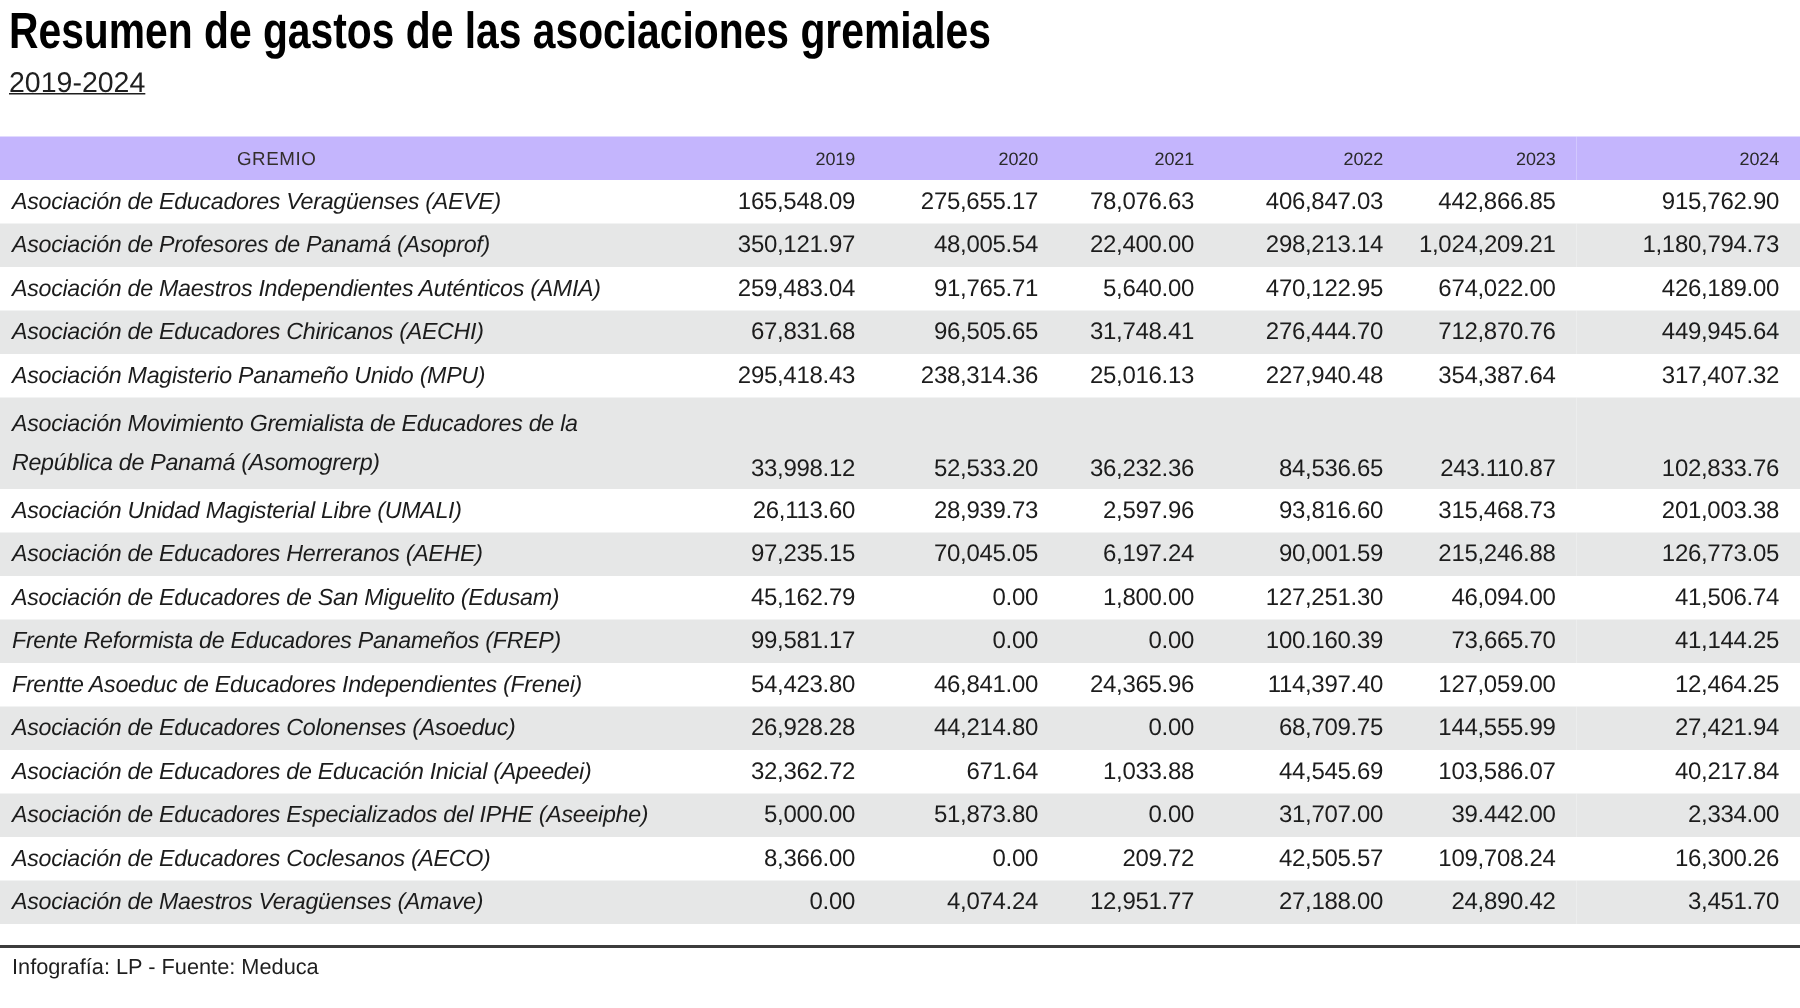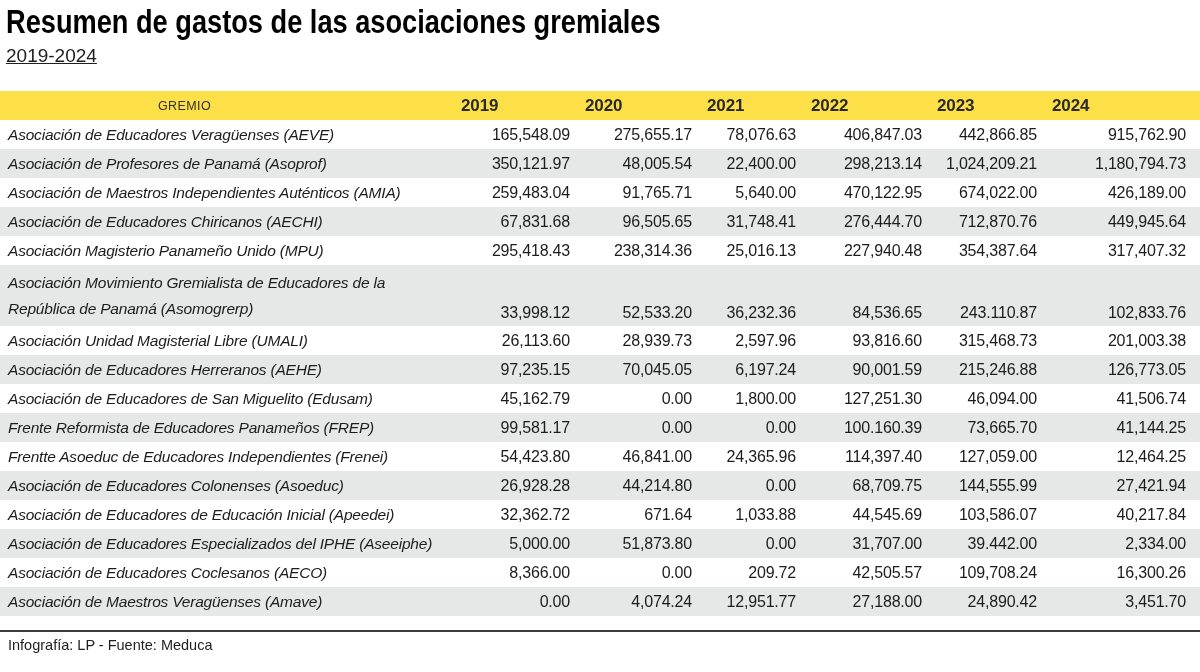--- a/index.html
+++ b/index.html
@@ -16,25 +16,25 @@
   .subtitle {
     font-size:19px; font-weight:400; color:#1f1f1f;
     margin:4px 0 0 6px;
     text-decoration:underline;
   }
   table.gremios {
     border-collapse:collapse; table-layout:fixed;
     width:1200px; margin-top:24px;
   }
   thead th {
-    background:#fde047; height:27px; vertical-align:middle;
+    background:#c4b5fd; height:27px; vertical-align:middle;
     font-weight:500; color:#332e2c; letter-spacing:-0.1px;
   }
   th.gremio-h { font-size:12.5px; text-align:center; padding-right:92px; letter-spacing:0.4px; }
-  th.year-h   { font-size:17px;   text-align:left; padding-right:14px; font-weight:700; color:#2a2a2a; }
+  th.year-h   { font-size:12px;   text-align:right; padding-right:14px; font-weight:400; color:#2a2a2a; }
   tbody td { height:27px; vertical-align:middle; letter-spacing:-0.2px; }
   tbody tr:nth-child(even) { background:#e6e7e7; }
   td.name {
     padding-left:8px; font-size:15.5px; white-space:nowrap; color:#1c1c1c;font-style:italic;
   }
   td.num {
     text-align:right; padding-right:14px; font-size:16px; white-space:nowrap; color:#1c1c1c;
   }
   tr.tall td { height:56px; vertical-align:bottom; padding-bottom:4px; }
   tr.tall td.name { white-space:pre-line; line-height:26px;margin-top:35px; }

